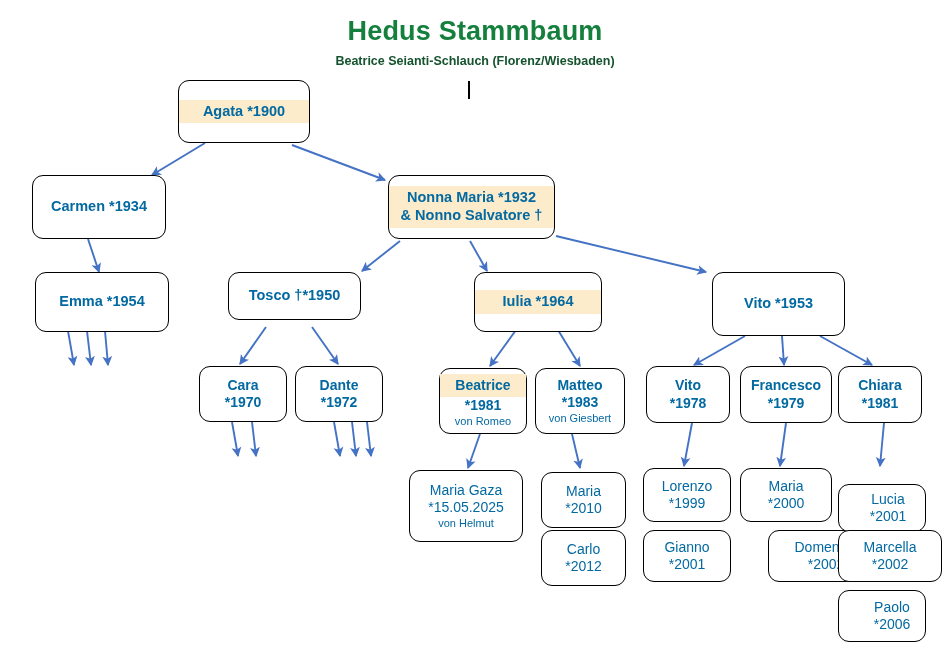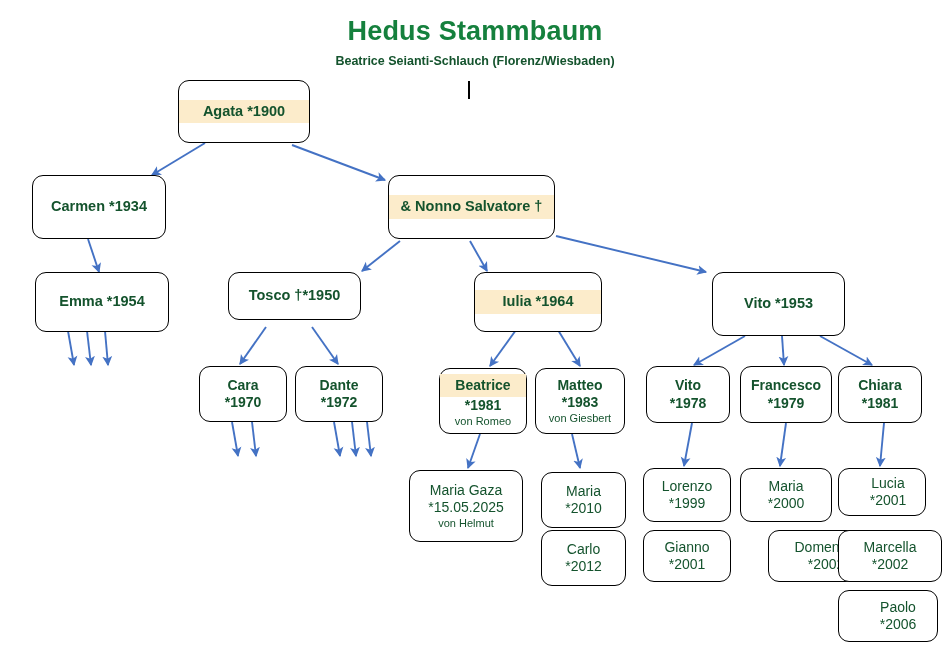--- a/index.html
+++ b/index.html
@@ -57,21 +57,21 @@
     position: absolute;
     box-sizing: border-box;
     border: 1.6px solid #000000;
     border-radius: 11px;
     background: #ffffff;
     display: flex;
     flex-direction: column;
     align-items: center;
     justify-content: center;
     text-align: center;
-    color: #14532d;
+    color: #0369a1;
     line-height: 1.22;
   }
   .node .nm {
     display: block;
   }
   .node.bold { font-weight: bold; }
   .node.bold .nm { font-weight: bold; }
   .hl {
     background: #FCECCB;
     display: block;
@@ -155,20 +155,21 @@
   <div class="node bold t16" style="left:178px; top:80px; width:132px; height:63px;">
     <span class="hl nm">Agata *1900</span>
   </div>
 
   <div class="node bold t16" style="left:32px; top:175px; width:134px; height:64px;">
     <span class="nm">Carmen *1934</span>
   </div>
 
   <div class="node bold t16" style="left:388px; top:175px; width:167px; height:64px;">
     <span class="hl">
+      <span class="nm">Nonna Maria *1932</span>
       <span class="nm">&amp; Nonno Salvatore †</span>
     </span>
   </div>
 
   <div class="node bold t16" style="left:35px; top:272px; width:134px; height:60px;">
     <span class="nm">Emma *1954</span>
   </div>
 
   <div class="node bold t16" style="left:228px; top:272px; width:133px; height:48px;">
     <span class="nm">Tosco †*1950</span>
@@ -248,28 +249,28 @@
   <div class="node t15" style="left:740px; top:468px; width:92px; height:54px;">
     <span class="nm">Maria</span>
     <span class="nm">*2000</span>
   </div>
 
   <div class="node t15" style="left:768px; top:530px; width:116px; height:52px;">
     <span class="nm">Domenico</span>
     <span class="nm">*2002</span>
   </div>
 
-  <div class="node t15" style="left:838px; top:468px; width:88px; height:48px;padding-left:12px;">
+  <div class="node t15" style="left:838px; top:484px; width:88px; height:48px;padding-left:12px;">
     <span class="nm">Lucia</span>
     <span class="nm">*2001</span>
   </div>
 
   <div class="node t15" style="left:838px; top:530px; width:104px; height:52px;">
     <span class="nm">Marcella</span>
     <span class="nm">*2002</span>
   </div>
 
-  <div class="node t15" style="left:838px; top:590px; width:100px; height:52px;padding-left:20px;">
+  <div class="node t15" style="left:838px; top:590px; width:88px; height:52px;padding-left:20px;">
     <span class="nm">Paolo</span>
     <span class="nm">*2006</span>
   </div>
 
 </div>
 
 </body></html>

